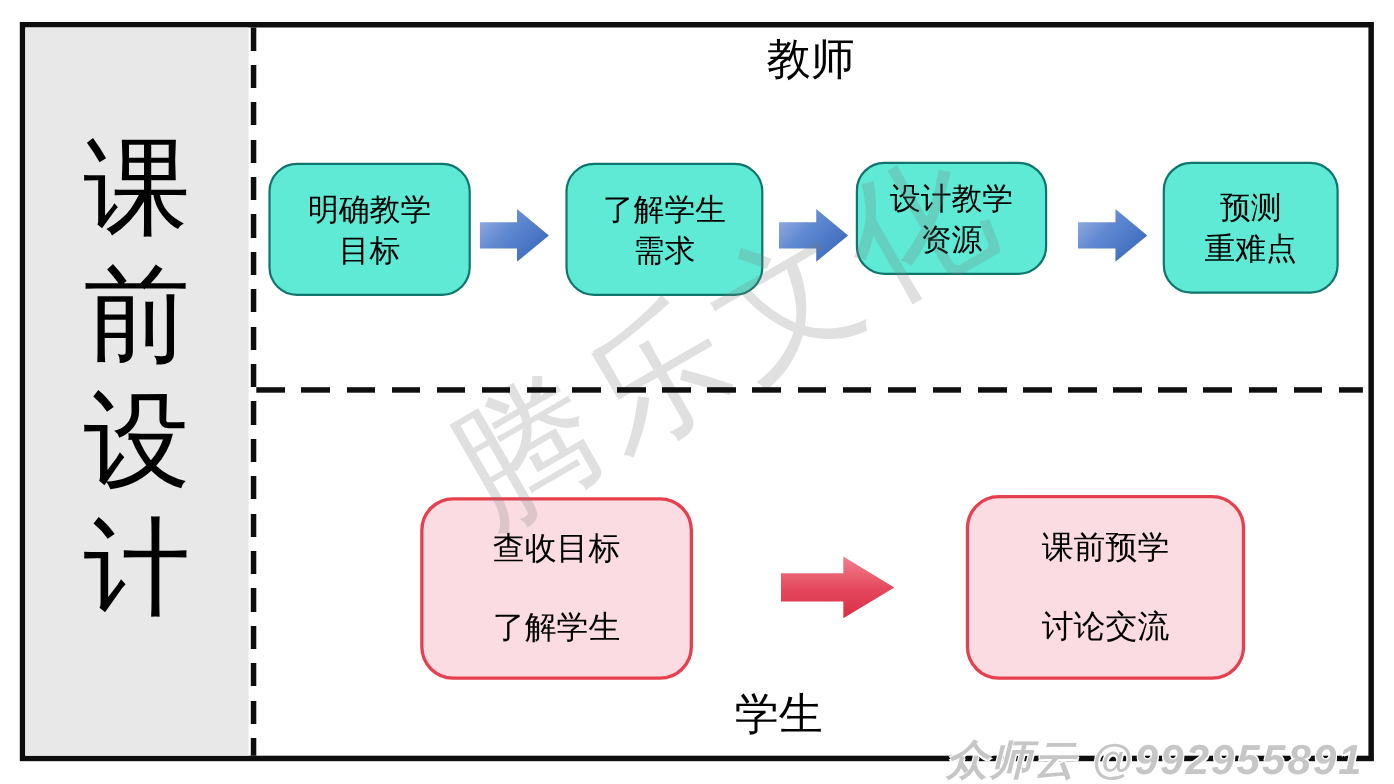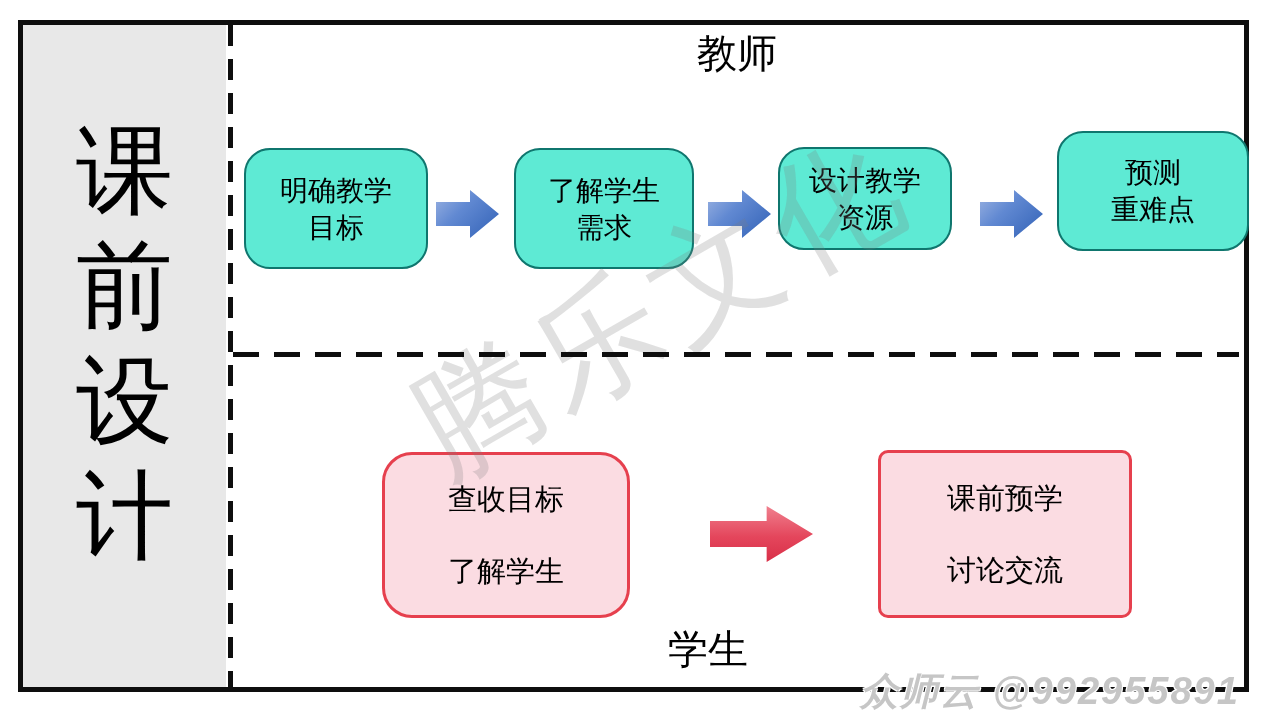--- a/index.html
+++ b/index.html
@@ -44,23 +44,23 @@
   .sbox{
     position:absolute;z-index:1;box-sizing:border-box;
     background:#fbdce2;border:3px solid #e6404e;border-radius:30px;
     display:flex;flex-direction:column;align-items:center;justify-content:center;
     font-size:29px;line-height:32px;text-align:right;font-weight:500;
     row-gap:40px;
   }
   .box1{left:244px;top:148px;width:184px;height:121px;}
   .box2{left:514px;top:148px;width:180px;height:121px;}
   .box3{left:778px;top:147px;width:174px;height:103px;}
-  .box4{left:1057px;top:131px;width:192px;height:120px;}
+  .box4{left:1057px;top:147px;width:160px;height:120px;}
   .boxA{left:382px;top:452px;width:248px;height:166px;}
-  .boxB{left:878px;top:450px;width:254px;height:168px;border-radius:10px;}
+  .boxB{left:878px;top:450px;width:254px;height:168px;}
   .arrow{
     position:absolute;z-index:1;
     clip-path:polygon(0% 25%,54% 25%,54% 0%,100% 50%,54% 100%,54% 75%,0% 75%);
   }
   .arrow.blue{
     width:63px;height:48px;top:190px;
     background:linear-gradient(135deg,#9db4e2 0%,#6189d2 40%,#3d6bbd 85%);
   }
   .arrow.a1{left:436px;}
   .arrow.a2{left:708px;}

